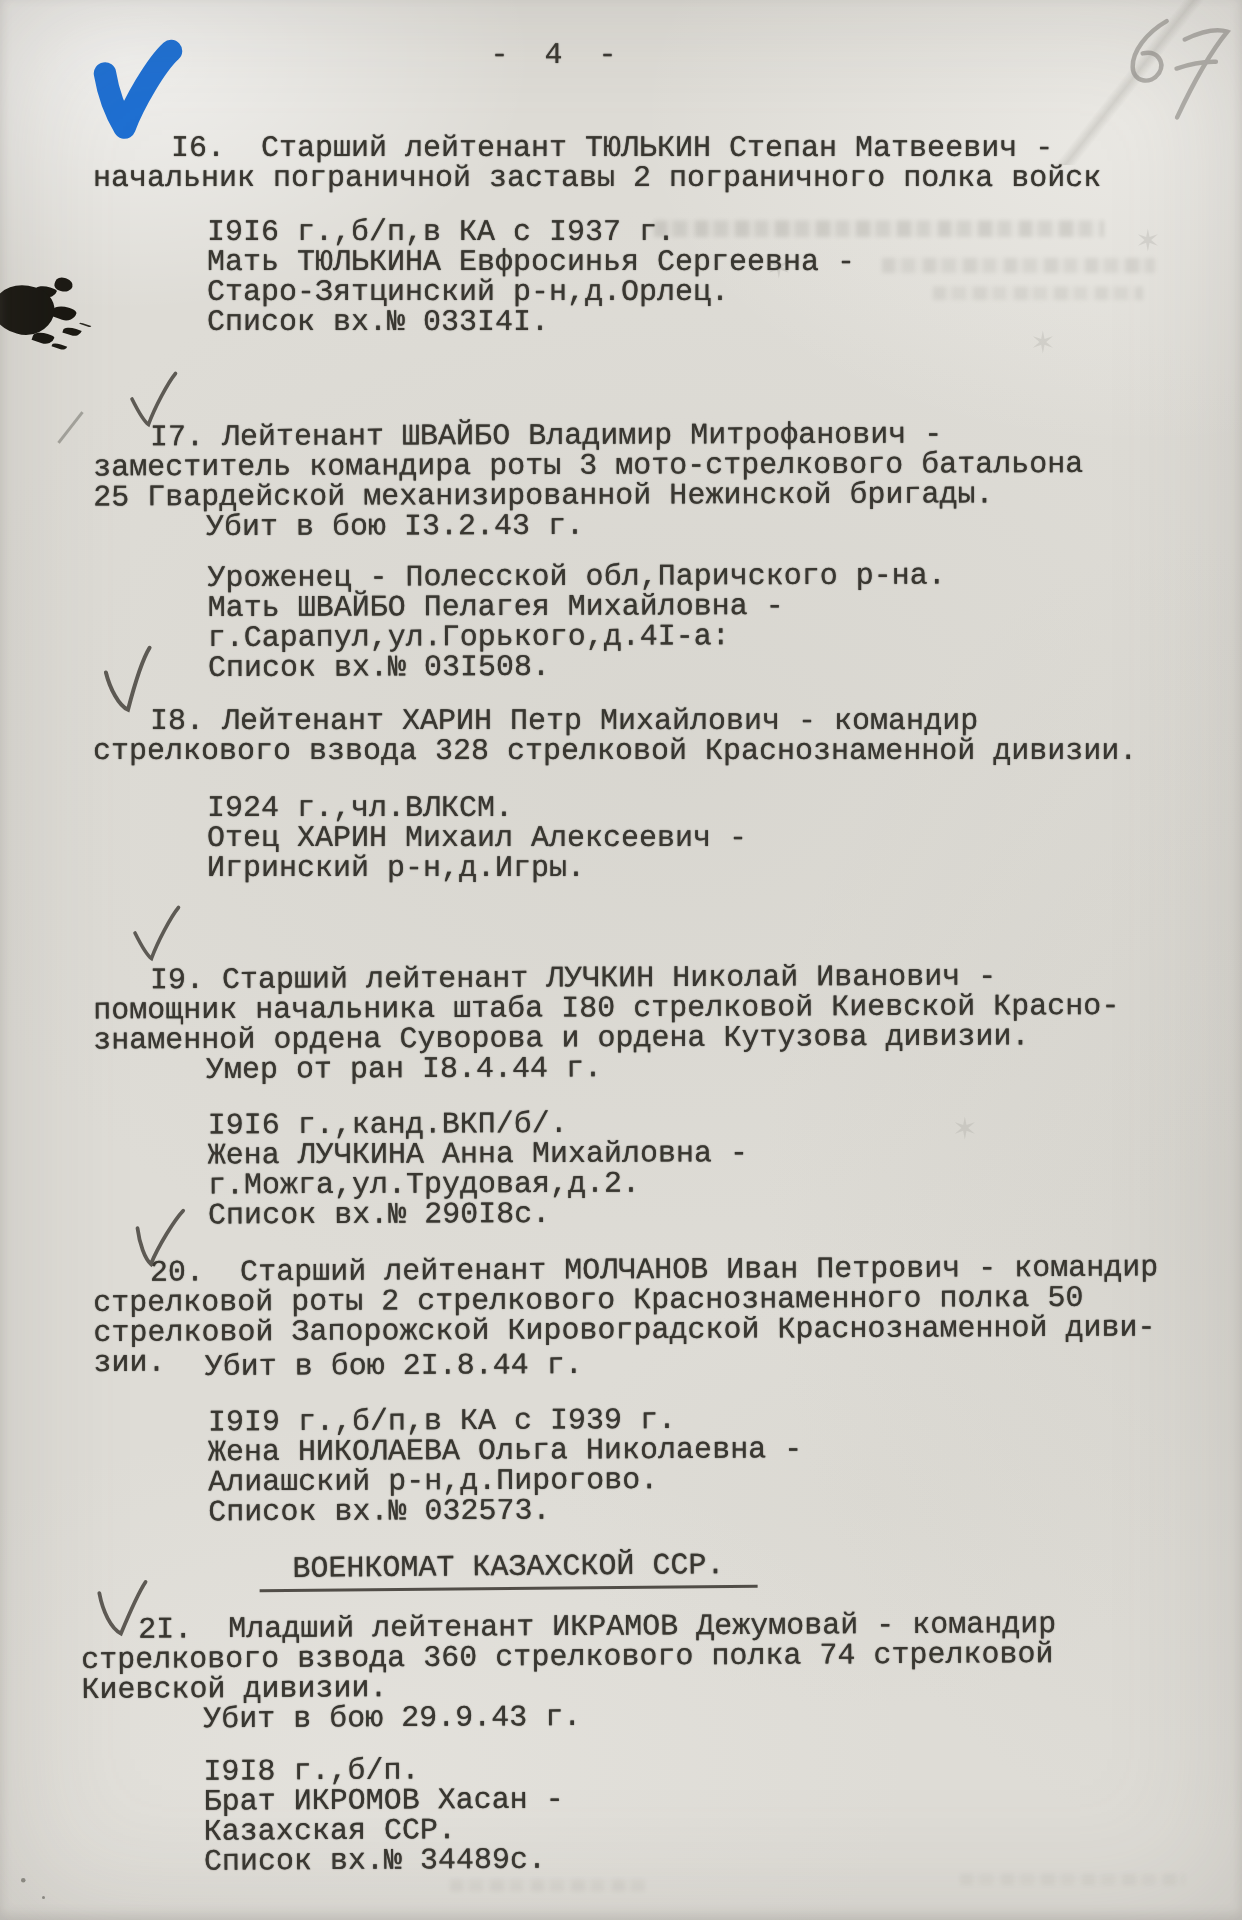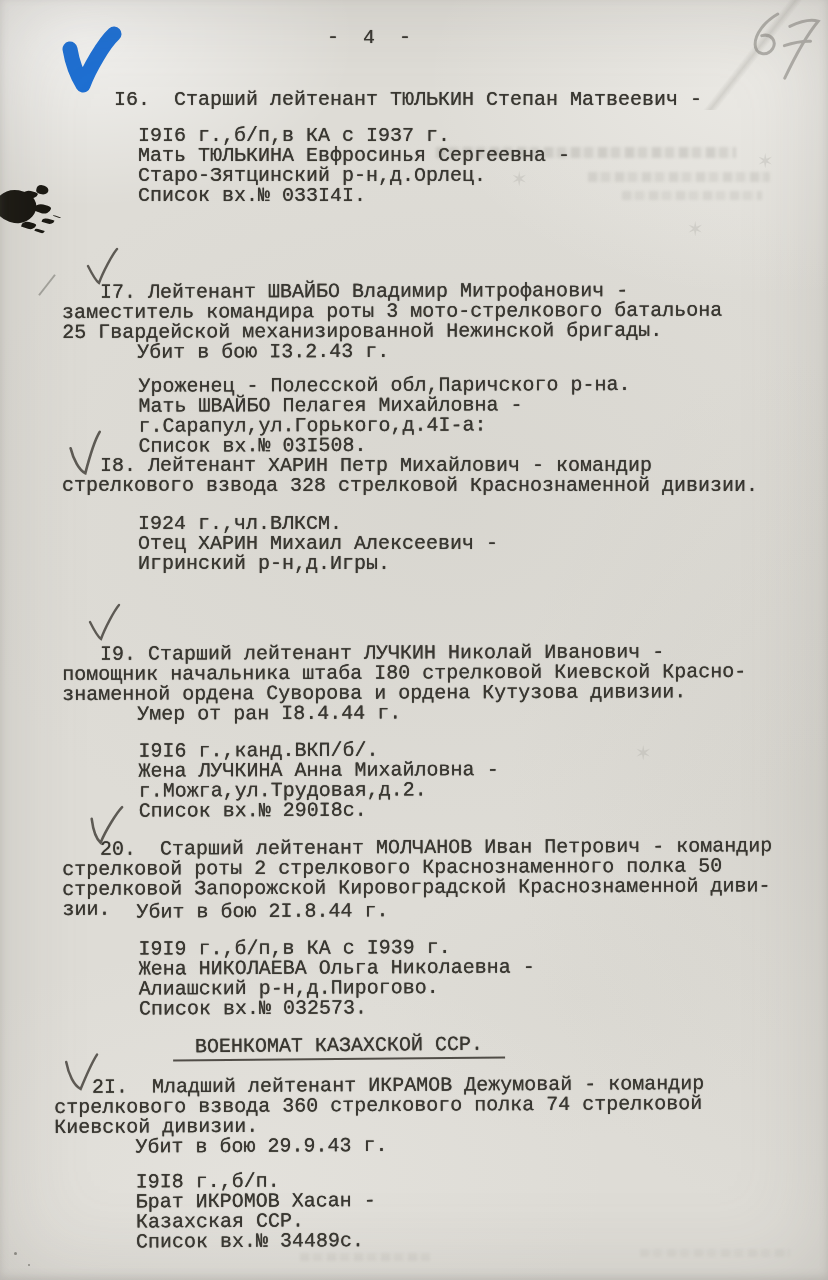--- a/index.html
+++ b/index.html
@@ -91,40 +91,41 @@
   <div class="star" style="left:512px;top:168px;">✶</div>
   <div class="star" style="left:688px;top:218px;">✶</div>
   <div class="star" style="left:758px;top:150px;">✶</div>
   <div class="star" style="left:636px;top:742px;">✶</div>
   <div class="crease"></div>
   <div class="speck" style="left:14px;top:1252px;width:3px;height:3px;"></div>
   <div class="speck" style="left:28px;top:1264px;width:2px;height:2px;"></div>
 
   <div class="entry" style="top:90px;">
     <div class="ln first first16">I6.  Старший лейтенант ТЮЛЬКИН Степан Матвеевич -</div>
+    <div class="ln">начальник пограничной заставы 2 пограничного полка войск</div>
     <div class="sp" style="height:16px;"></div>
     <div class="ln detail">I9I6 г.,б/п,в КА с I937 г.</div>
     <div class="ln detail">Мать ТЮЛЬКИНА Евфросинья Сергеевна -</div>
     <div class="ln detail">Старо-Зятцинский р-н,д.Орлец.</div>
     <div class="ln detail">Список вх.№ 033I4I.</div>
   </div>
 
   <div class="entry" style="top:283px;transform:rotate(-0.2deg);">
     <div class="ln first">I7. Лейтенант ШВАЙБО Владимир Митрофанович -</div>
     <div class="ln">заместитель командира роты 3 мото-стрелкового батальона</div>
     <div class="ln">25 Гвардейской механизированной Нежинской бригады.</div>
     <div class="ln death">Убит в бою I3.2.43 г.</div>
     <div class="sp" style="height:14px;"></div>
     <div class="ln detail">Уроженец - Полесской обл,Паричского р-на.</div>
     <div class="ln detail">Мать ШВАЙБО Пелагея Михайловна -</div>
     <div class="ln detail">г.Сарапул,ул.Горького,д.4I-а:</div>
     <div class="ln detail">Список вх.№ 03I508.</div>
   </div>
 
-  <div class="entry" style="top:456px;font-family:Liberation Mono, monospace;">
+  <div class="entry" style="top:472px;font-family:Liberation Mono, monospace;">
     <div class="ln first">I8. Лейтенант ХАРИН Петр Михайлович - командир</div>
     <div class="ln">стрелкового взвода 328 стрелковой Краснознаменной дивизии.</div>
     <div class="sp" style="height:18px;"></div>
     <div class="ln detail">I924 г.,чл.ВЛКСМ.</div>
     <div class="ln detail">Отец ХАРИН Михаил Алексеевич -</div>
     <div class="ln detail">Игринский р-н,д.Игры.</div>
   </div>
 
   <div class="entry" style="top:645px;transform:rotate(-0.25deg);">
     <div class="ln first">I9. Старший лейтенант ЛУЧКИН Николай Иванович -</div>

